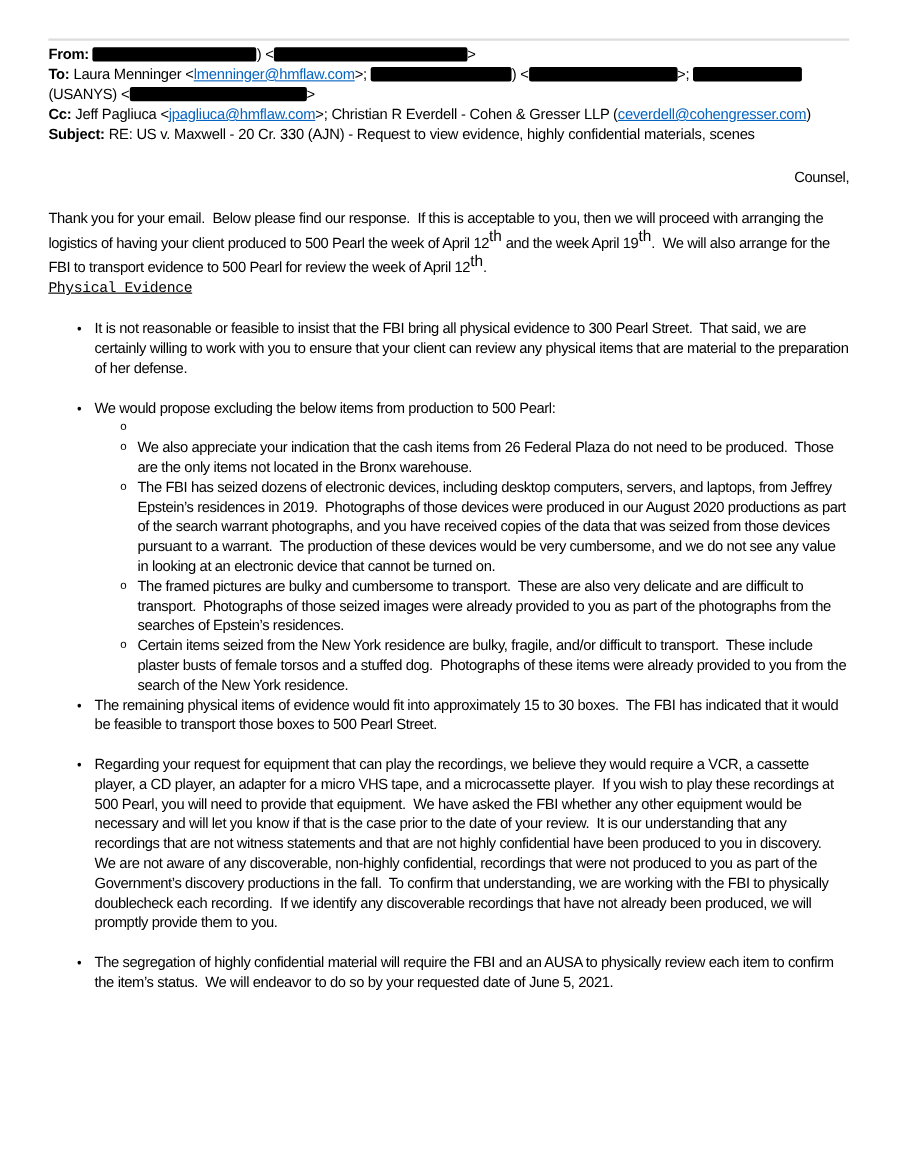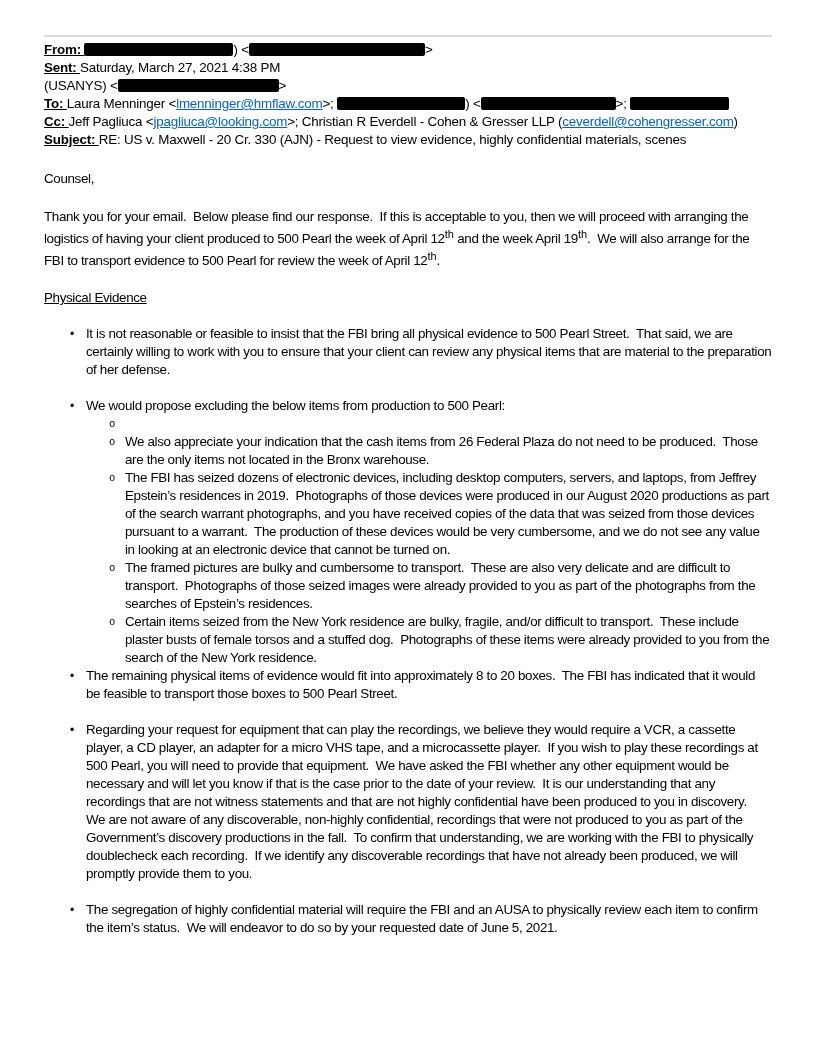--- a/index.html
+++ b/index.html
@@ -11,68 +11,67 @@
     background:#ffffff;
     font-family:"Liberation Sans",sans-serif;
     color:#000;
     overflow:hidden;
   }
   .rule{height:2px;background:#dcdcdc;margin-bottom:4px;}
   .header-line{
     font-size:13.4px;line-height:18px;
     letter-spacing:-0.2px;white-space:pre;
   }
-  .header-line b{font-weight:bold;text-decoration:underline;}
+  .header-line b{font-weight:bold;}
   .lnk{color:#0563c1;text-decoration:underline;cursor:pointer;}
   .redact{
     display:inline-block;height:13px;background:#000;
     border-radius:2px;vertical-align:-2px;
   }
   .body-text{
     font-size:13.4px;line-height:18px;
     letter-spacing:-0.35px;white-space:pre-wrap;
   }
-  .salutation{margin-top:21px;}
+  .salutation{margin-top:21px;text-align:right;}
   .intro{margin-top:18px;line-height:22px;}
-  .intro sup{font-size:11px;letter-spacing:0;vertical-align:super;line-height:0;}
-  .section-heading{margin-top:17px;text-decoration:underline;}
+  .intro sup{font-size:14px;letter-spacing:0;vertical-align:super;line-height:0;}
+  .section-heading{text-decoration:underline;font-family:Liberation Mono, monospace;}
   #bullets{margin-top:18px;}
   .bullet{display:flex;}
   .bullet .marker{flex:none;}
   .bullet .txt{flex:1;}
   .b1{padding-left:26px;}
   .b1 .marker{width:16px;font-size:12px;}
   .b2{padding-left:65px;}
   .b2 .marker{width:16px;font-size:10.5px;font-family:"Liberation Mono",monospace;}
   .gap{height:18px;}
 </style>
 </head>
 <body>
 
 <div class="page">
   <div class="rule"></div>
   <div id="header">
       <div class="header-line"><b>From: </b><span class="redact" style="width: 149px;"></span><span>) &lt;</span><span class="redact" style="width: 176px;"></span><span>&gt;</span></div>
-      <div class="header-line"><b>Sent: </b><span>Saturday, March 27, 2021 4:38 PM</span></div>
+      <div class="header-line"><b>To: </b><span>Laura Menninger &lt;</span><a class="lnk">lmenninger@hmflaw.com</a><span>&gt;; </span><span class="redact" style="width: 128px;"></span><span>) &lt;</span><span class="redact" style="width: 135px;"></span><span>&gt;; </span><span class="redact" style="width: 99px;"></span></div>
       <div class="header-line"><span>(USANYS) &lt;</span><span class="redact" style="width: 161px;"></span><span>&gt;</span></div>
-      <div class="header-line"><b>To: </b><span>Laura Menninger &lt;</span><a class="lnk">lmenninger@hmflaw.com</a><span>&gt;; </span><span class="redact" style="width: 128px;"></span><span>) &lt;</span><span class="redact" style="width: 135px;"></span><span>&gt;; </span><span class="redact" style="width: 99px;"></span></div>
-      <div class="header-line"><b>Cc: </b><span>Jeff Pagliuca &lt;</span><a class="lnk">jpagliuca@looking.com</a><span>&gt;; Christian R Everdell - Cohen &amp; Gresser LLP (</span><a class="lnk">ceverdell@cohengresser.com</a><span>)</span></div>
+      <div class="header-line"><b>Cc: </b><span>Jeff Pagliuca &lt;</span><a class="lnk">jpagliuca@hmflaw.com</a><span>&gt;; Christian R Everdell - Cohen &amp; Gresser LLP (</span><a class="lnk">ceverdell@cohengresser.com</a><span>)</span></div>
       <div class="header-line"><b>Subject: </b><span>RE: US v. Maxwell - 20 Cr. 330 (AJN) - Request to view evidence, highly confidential materials, scenes</span></div>
     </div>
   <div class="body-text salutation">Counsel,</div>
   <div class="body-text intro" id="intro"><span>Thank you for your email.  Below please find our response.  If this is acceptable to you, then we will proceed with arranging the logistics of having your client produced to 500 Pearl the week of April 12</span><sup>th</sup><span> and the week April 19</span><sup>th</sup><span>.  We will also arrange for the FBI to transport evidence to 500 Pearl for review the week of April 12</span><sup>th</sup><span>.</span></div>
   <div class="body-text section-heading">Physical Evidence</div>
   <div id="bullets">
-      <div class="bullet body-text b1"><span class="marker">•</span><span class="txt">It is not reasonable or feasible to insist that the FBI bring all physical evidence to 500 Pearl Street.  That said, we are certainly willing to work with you to ensure that your client can review any physical items that are material to the preparation of her defense.</span></div>
+      <div class="bullet body-text b1"><span class="marker">•</span><span class="txt">It is not reasonable or feasible to insist that the FBI bring all physical evidence to 300 Pearl Street.  That said, we are certainly willing to work with you to ensure that your client can review any physical items that are material to the preparation of her defense.</span></div>
       <div class="gap"></div>
       <div class="bullet body-text b1"><span class="marker">•</span><span class="txt">We would propose excluding the below items from production to 500 Pearl:</span></div>
       <div class="bullet body-text b2"><span class="marker">o</span></div>
       <div class="bullet body-text b2"><span class="marker">o</span><span class="txt">We also appreciate your indication that the cash items from 26 Federal Plaza do not need to be produced.  Those are the only items not located in the Bronx warehouse.</span></div>
       <div class="bullet body-text b2"><span class="marker">o</span><span class="txt">The FBI has seized dozens of electronic devices, including desktop computers, servers, and laptops, from Jeffrey Epstein’s residences in 2019.  Photographs of those devices were produced in our August 2020 productions as part of the search warrant photographs, and you have received copies of the data that was seized from those devices pursuant to a warrant.  The production of these devices would be very cumbersome, and we do not see any value in looking at an electronic device that cannot be turned on.</span></div>
       <div class="bullet body-text b2"><span class="marker">o</span><span class="txt">The framed pictures are bulky and cumbersome to transport.  These are also very delicate and are difficult to transport.  Photographs of those seized images were already provided to you as part of the photographs from the searches of Epstein’s residences.</span></div>
       <div class="bullet body-text b2"><span class="marker">o</span><span class="txt">Certain items seized from the New York residence are bulky, fragile, and/or difficult to transport.  These include plaster busts of female torsos and a stuffed dog.  Photographs of these items were already provided to you from the search of the New York residence.</span></div>
-      <div class="bullet body-text b1"><span class="marker">•</span><span class="txt">The remaining physical items of evidence would fit into approximately 8 to 20 boxes.  The FBI has indicated that it would be feasible to transport those boxes to 500 Pearl Street.</span></div>
+      <div class="bullet body-text b1"><span class="marker">•</span><span class="txt">The remaining physical items of evidence would fit into approximately 15 to 30 boxes.  The FBI has indicated that it would be feasible to transport those boxes to 500 Pearl Street.</span></div>
       <div class="gap"></div>
       <div class="bullet body-text b1"><span class="marker">•</span><span class="txt">Regarding your request for equipment that can play the recordings, we believe they would require a VCR, a cassette player, a CD player, an adapter for a micro VHS tape, and a microcassette player.  If you wish to play these recordings at 500 Pearl, you will need to provide that equipment.  We have asked the FBI whether any other equipment would be necessary and will let you know if that is the case prior to the date of your review.  It is our understanding that any recordings that are not witness statements and that are not highly confidential have been produced to you in discovery.  We are not aware of any discoverable, non-highly confidential, recordings that were not produced to you as part of the Government’s discovery productions in the fall.  To confirm that understanding, we are working with the FBI to physically doublecheck each recording.  If we identify any discoverable recordings that have not already been produced, we will promptly provide them to you.</span></div>
       <div class="gap"></div>
       <div class="bullet body-text b1"><span class="marker">•</span><span class="txt">The segregation of highly confidential material will require the FBI and an AUSA to physically review each item to confirm the item’s status.  We will endeavor to do so by your requested date of June 5, 2021.</span></div>
     </div>
 </div>
 
 </body></html>

